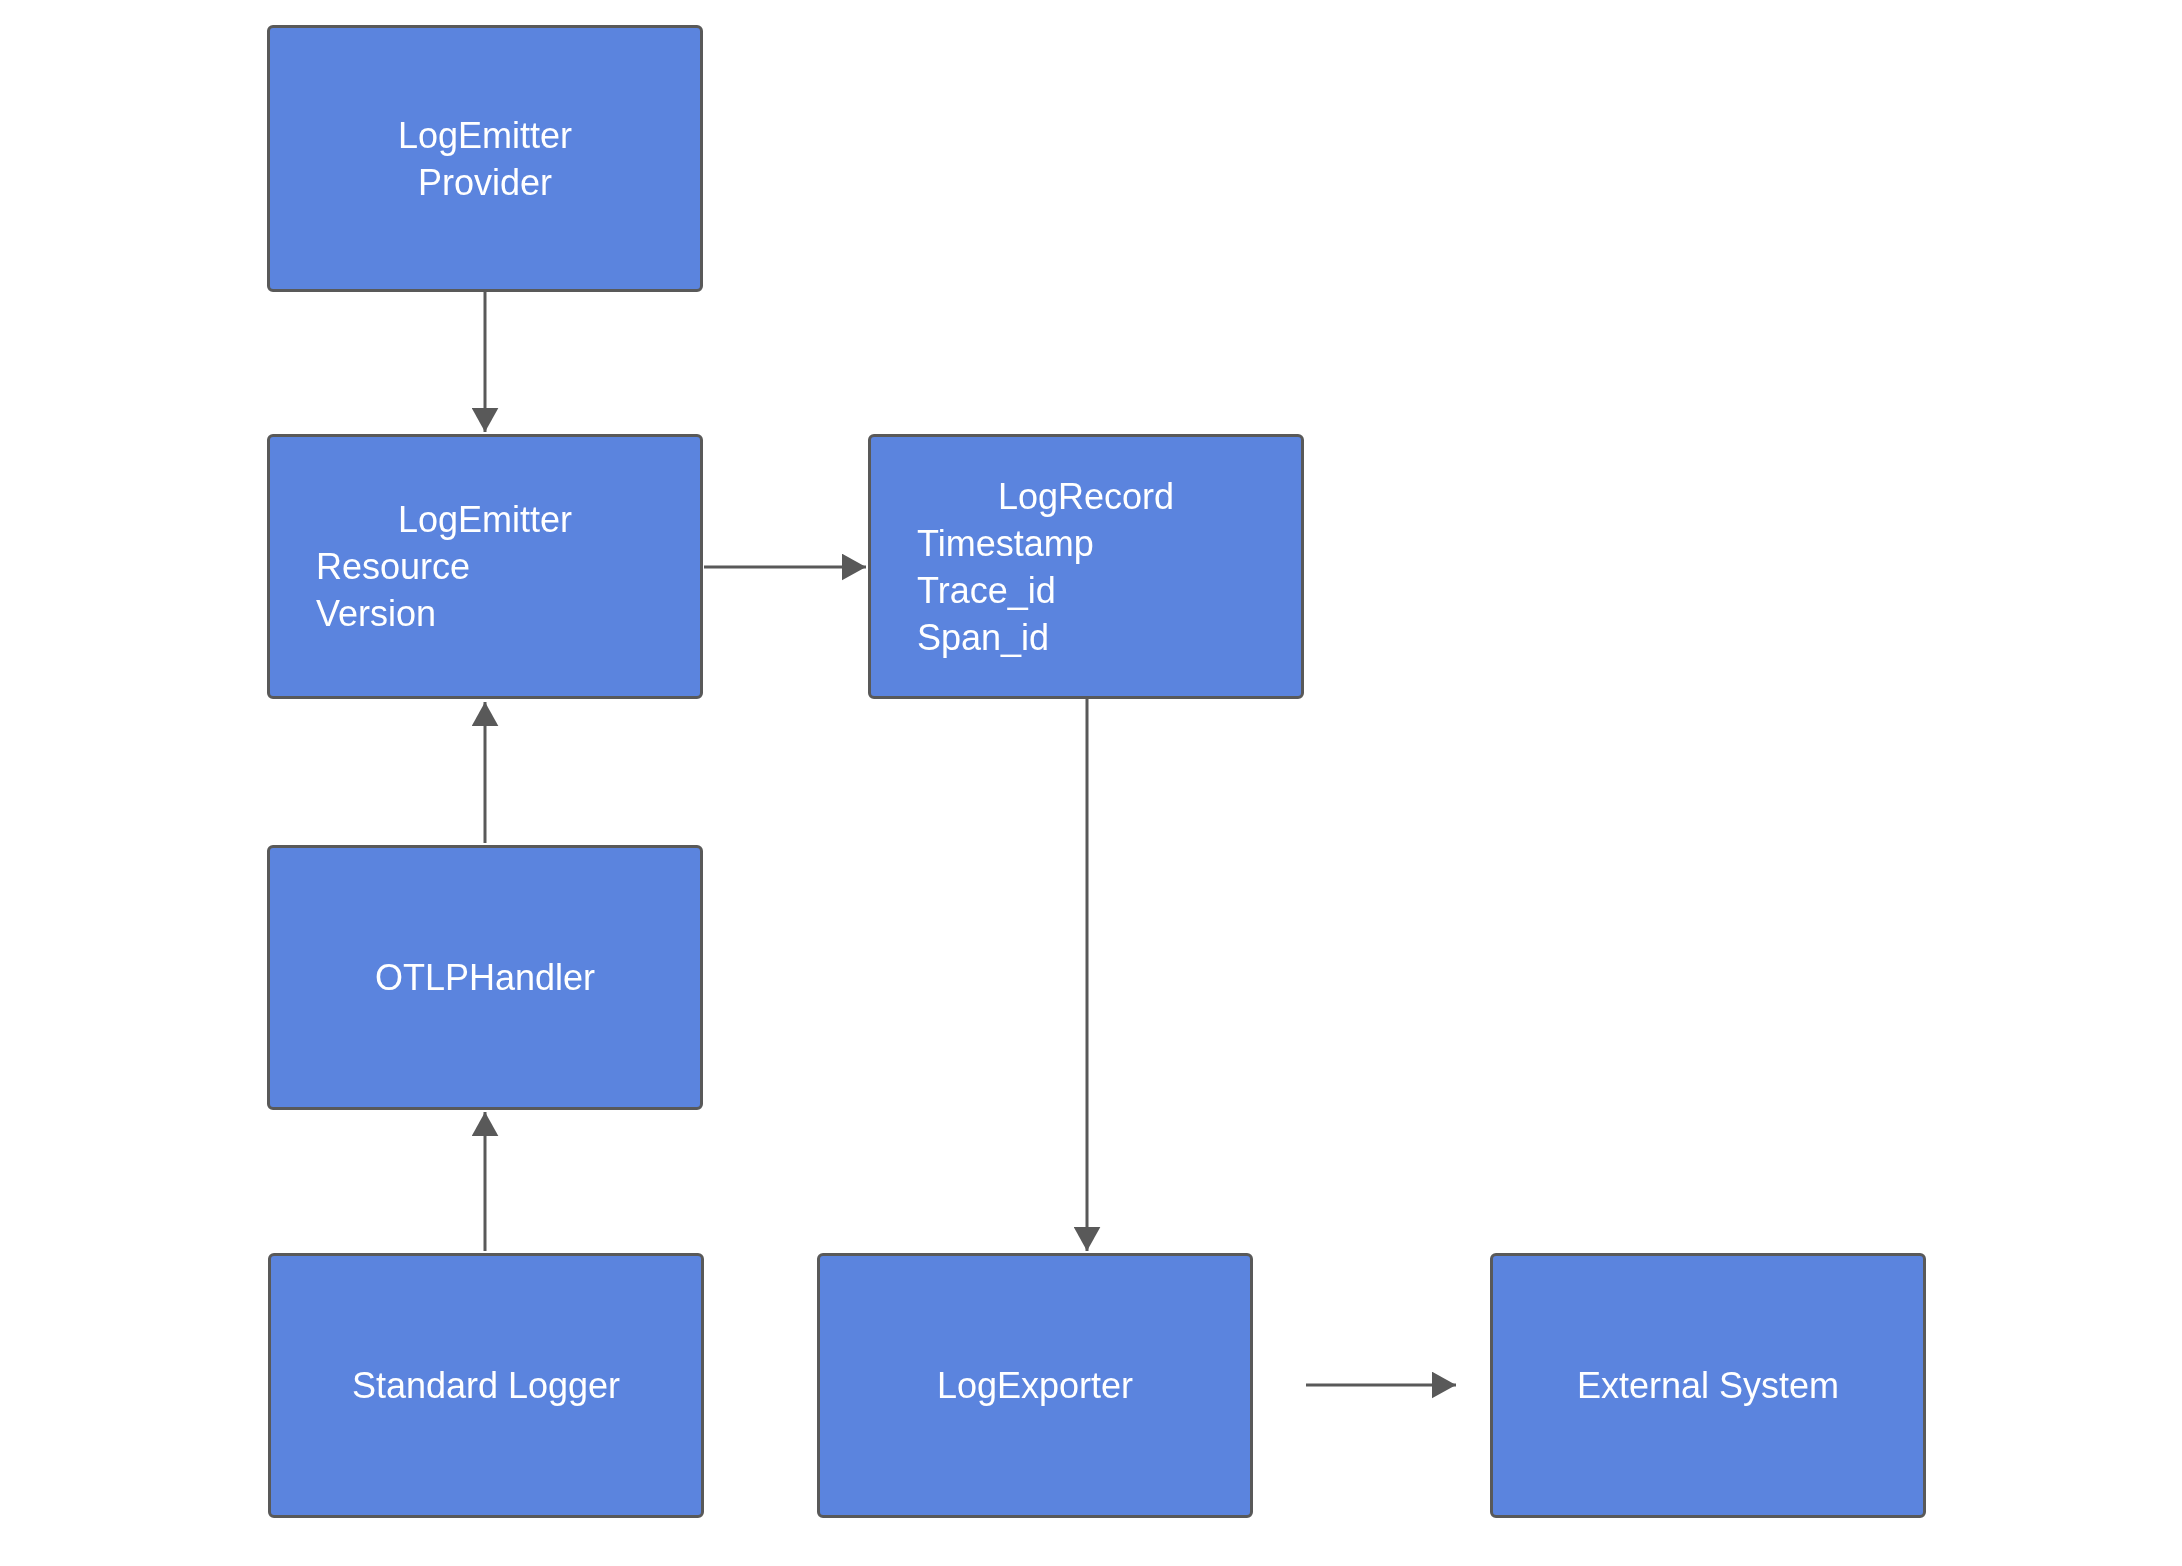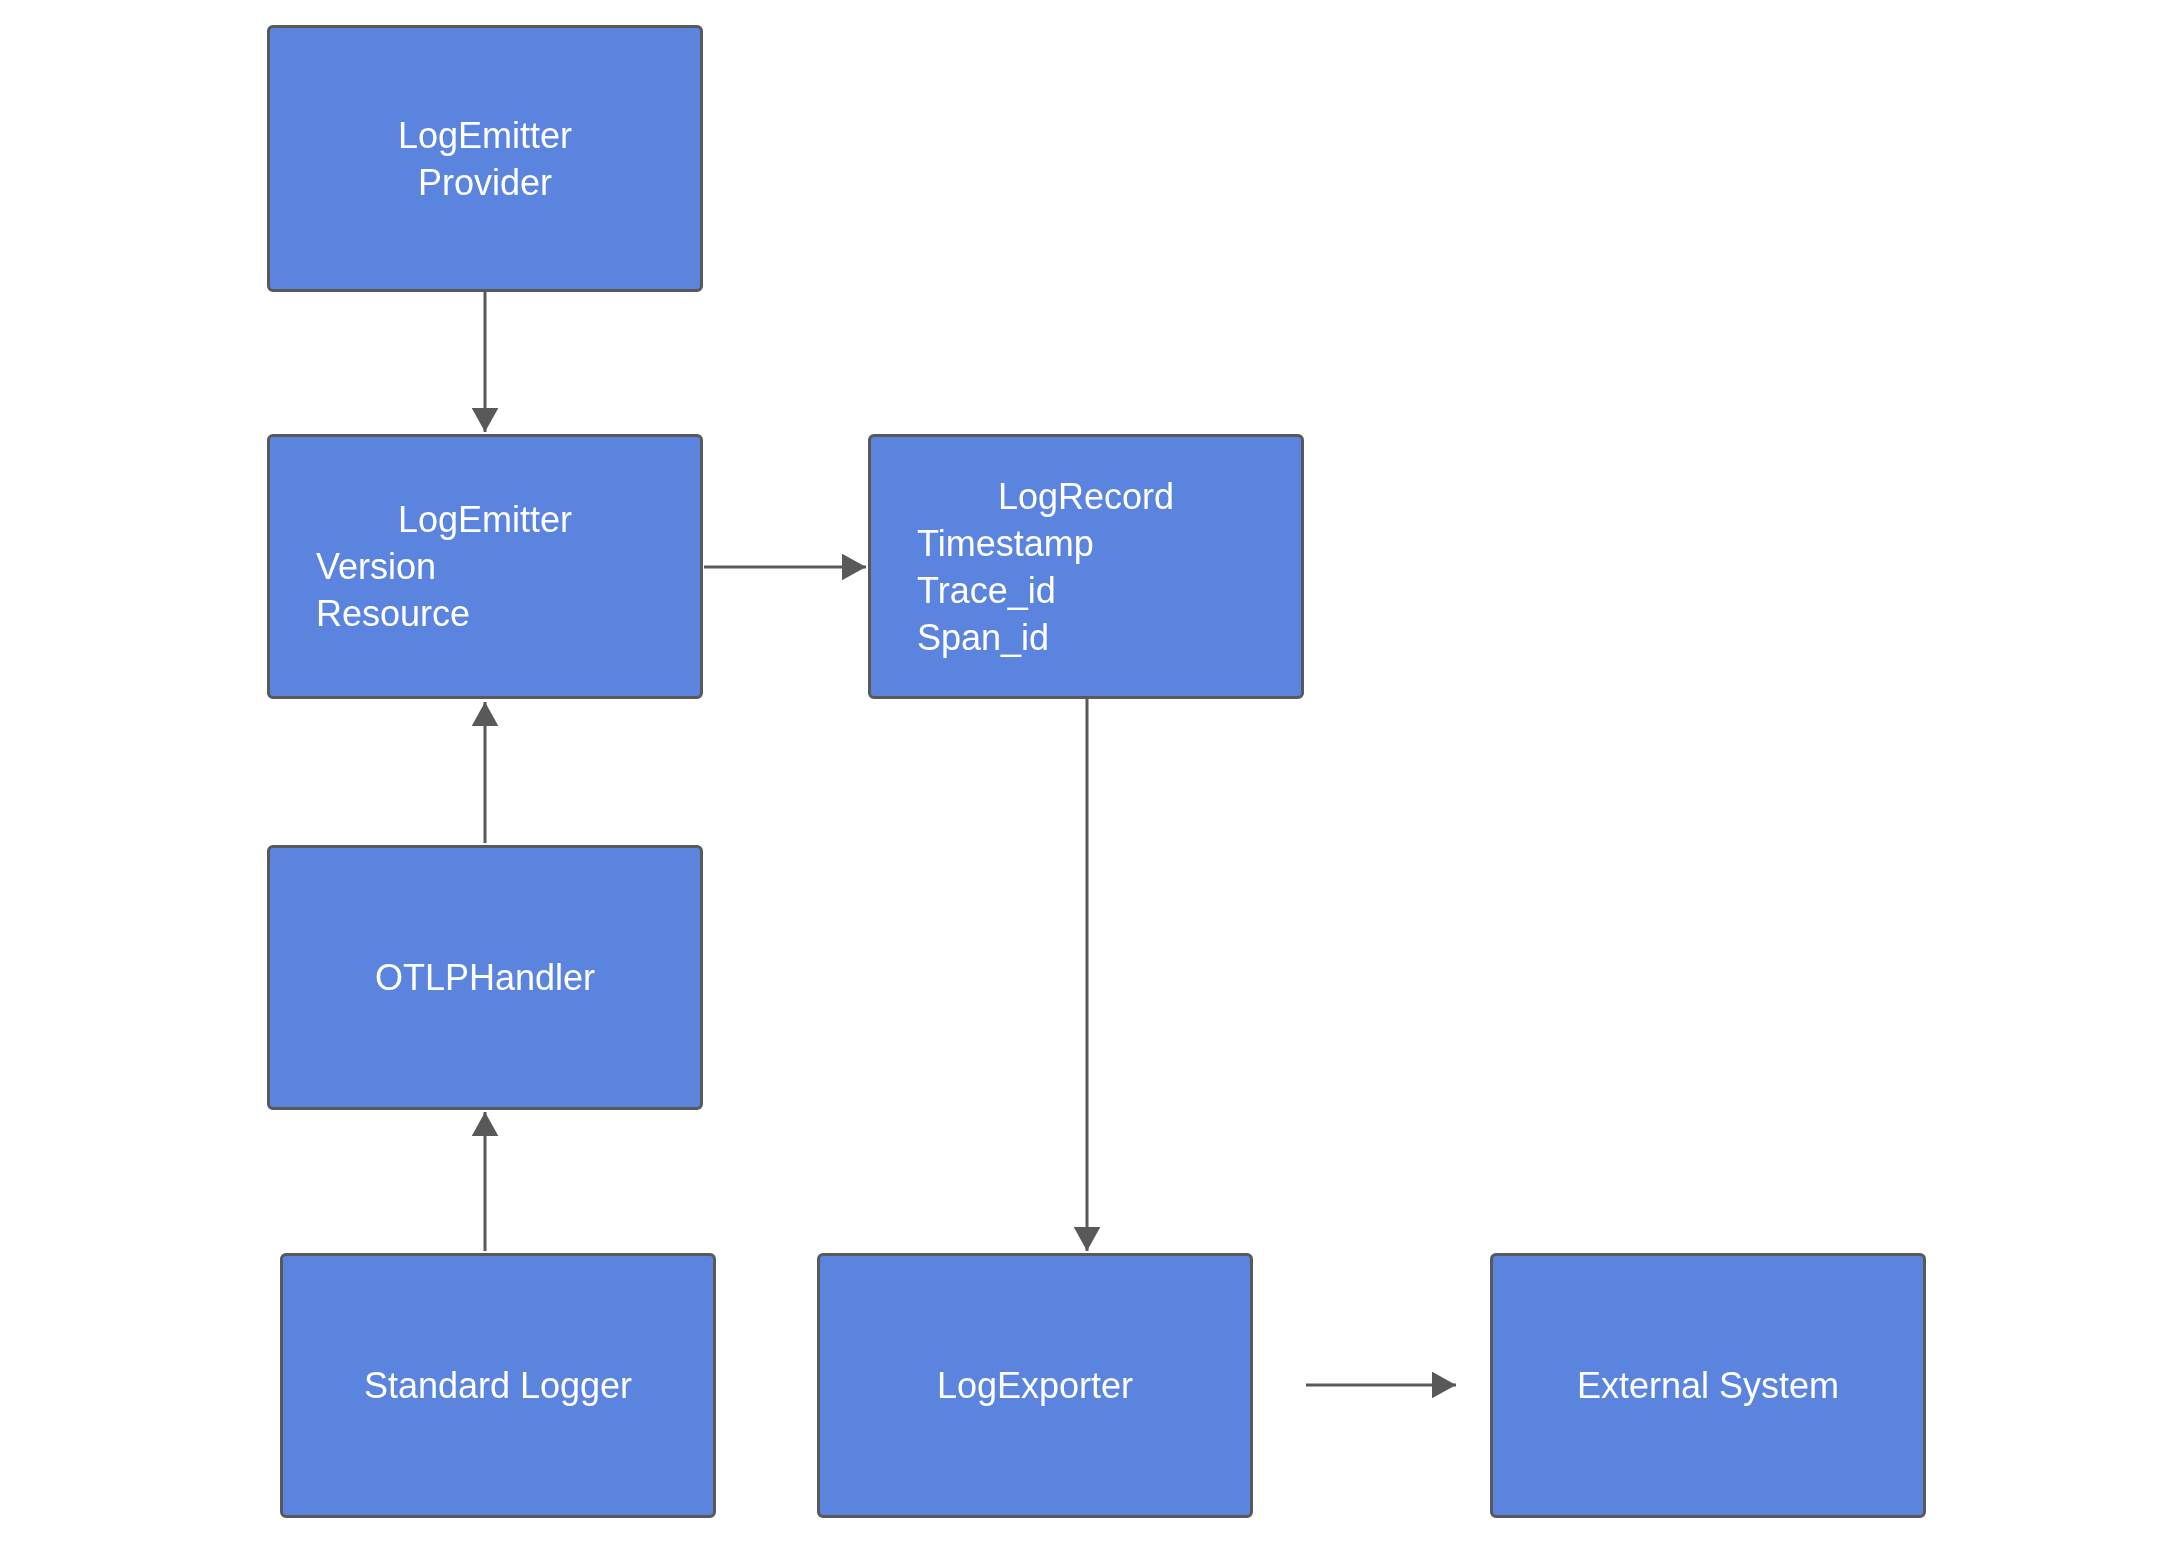--- a/index.html
+++ b/index.html
@@ -58,21 +58,21 @@
   .node-attr {
     display: block;
     padding-left: 46px;
     text-align: left;
   }
   
   .pos-provider       { left: 267px;  top: 25px;   height: 267px; }
   .pos-logemitter     { left: 267px;  top: 434px;  }
   .pos-logrecord      { left: 868px;  top: 434px;  }
   .pos-otlphandler    { left: 267px;  top: 845px;  }
-  .pos-stdlogger      { left: 280px;  top: 1253px; }
+  .pos-stdlogger      { left: 268px;  top: 1253px; }
   .pos-logexporter    { left: 817px;  top: 1253px; }
   .pos-extsystem      { left: 1490px; top: 1253px; }
 </style>
 </head>
 <body>
 
 <div class="canvas">
 
   <svg class="edge-layer" viewBox="0 0 2182 1566" xmlns="http://www.w3.org/2000/svg">
     <defs>
@@ -88,22 +88,22 @@
     <line x1="1306" y1="1385" x2="1456" y2="1385" stroke="#595959" stroke-width="3" marker-end="url(#arrow)"></line>
   </svg>
 
   <div class="node single pos-provider">
     <span class="node-label">LogEmitter
 Provider</span>
   </div>
 
   <div class="node multi pos-logemitter">
     <span class="node-title">LogEmitter</span>
+    <span class="node-attr">Resource</span>
     <span class="node-attr">Version</span>
-    <span class="node-attr">Resource</span>
   </div>
 
   <div class="node single pos-otlphandler">
     <span class="node-label">OTLPHandler</span>
   </div>
 
   <div class="node multi pos-logrecord">
     <span class="node-title">LogRecord</span>
     <span class="node-attr">Timestamp</span>
     <span class="node-attr">Trace_id</span>

